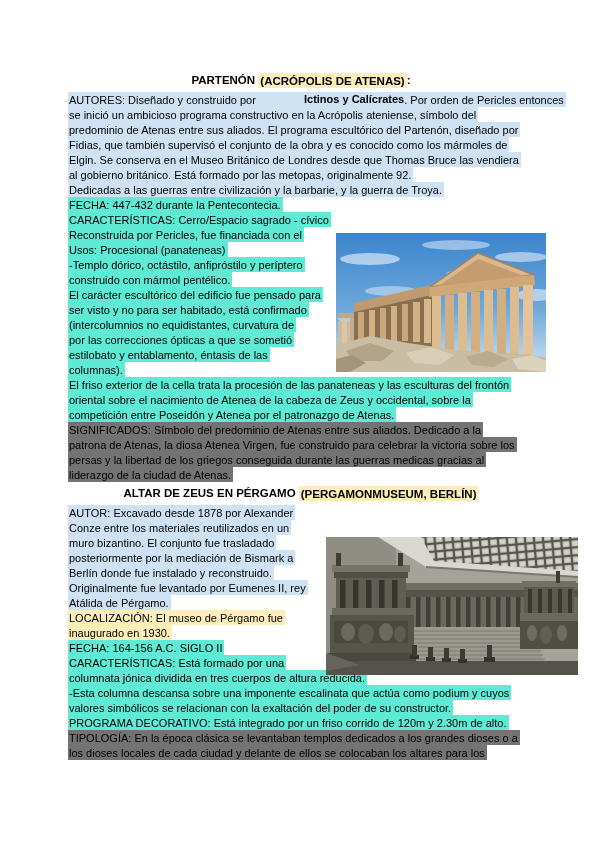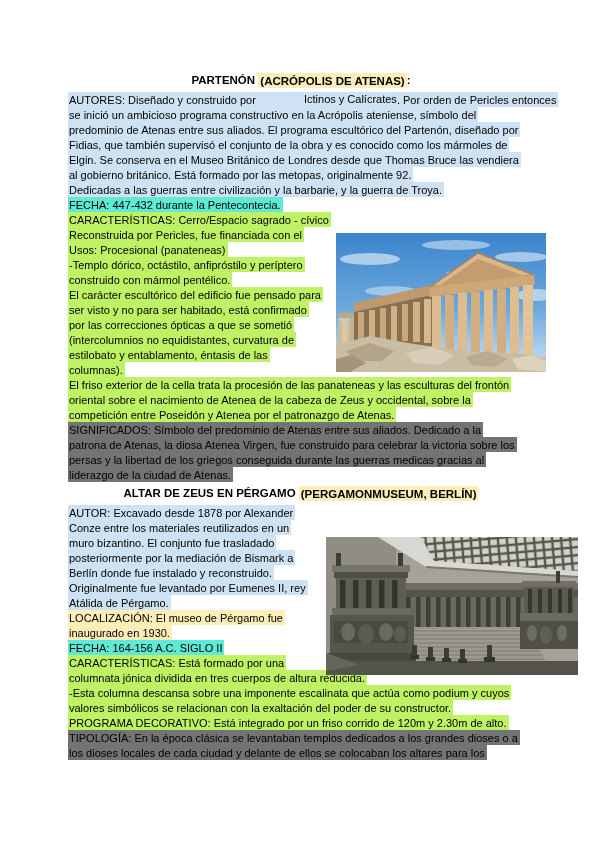--- a/index.html
+++ b/index.html
@@ -13,24 +13,24 @@
   .sec-title{
     text-align:center;font-weight:bold;font-size:11.5px;line-height:15px;
     color:#000;white-space:nowrap;
   }
   .sec-title .t-hl{background:#fceeb8;padding:1.5px 2px;}
   .lines{margin-top:4px;}
   .line{line-height:15px;font-size:11px;color:#000;white-space:nowrap;height:15px;}
   .hl{padding:1.5px 2px 1.5px 1px;}
   .hl-blue{background:#cfe2f3;}
   .hl-green{background:#5eead4;}
-  .hl-pink{background:#bef264;}
+  .hl-pink{background:#5eead4;}
   .hl-purple{background:#737373;}
   .hl-yellow{background:#fceeb8;}
-  .bold{font-weight:normal;padding-left:45px;}
+  .bold{font-weight:bold;padding-left:45px;}
   figure.photo{position:absolute;margin:0;padding:0;line-height:0;}
   figure.photo svg{display:block;}
   #photo-parthenon{left:336px;top:233px;width:210px;height:139px;}
   #photo-pergamon{left:326px;top:537px;width:252px;height:138px;}
 </style>
 </head>
 <body>
 
 <div class="page">
 
@@ -45,22 +45,22 @@
         <div class="line"><span class="hl hl-blue"><span>al gobierno británico. Está formado por las metopas, originalmente 92.</span></span></div>
         <div class="line"><span class="hl hl-blue"><span>Dedicadas a las guerras entre civilización y la barbarie, y la guerra de Troya.</span></span></div>
         <div class="line"><span class="hl hl-green"><span>FECHA: 447-432 durante la Pentecontecia.</span></span></div>
         <div class="line"><span class="hl hl-pink"><span>CARACTERÍSTICAS: Cerro/Espacio sagrado - cívico</span></span></div>
         <div class="line"><span class="hl hl-pink"><span>Reconstruida por Pericles, fue financiada con el</span></span></div>
         <div class="line"><span class="hl hl-pink"><span>Usos: Procesional (panateneas)</span></span></div>
         <div class="line"><span class="hl hl-pink"><span>-Templo dórico, octástilo, anfipróstilo y períptero</span></span></div>
         <div class="line"><span class="hl hl-pink"><span>construido con mármol pentélico.</span></span></div>
         <div class="line"><span class="hl hl-pink"><span>El carácter escultórico del edificio fue pensado para</span></span></div>
         <div class="line"><span class="hl hl-pink"><span>ser visto y no para ser habitado, está confirmado</span></span></div>
+        <div class="line"><span class="hl hl-pink"><span>(intercolumnios no equidistantes, curvatura de</span></span></div>
         <div class="line"><span class="hl hl-pink"><span>por las correcciones ópticas a que se sometió</span></span></div>
-        <div class="line"><span class="hl hl-pink"><span>(intercolumnios no equidistantes, curvatura de</span></span></div>
         <div class="line"><span class="hl hl-pink"><span>estilobato y entablamento, éntasis de las</span></span></div>
         <div class="line"><span class="hl hl-pink"><span>columnas).</span></span></div>
         <div class="line"><span class="hl hl-pink"><span>El friso exterior de la cella trata la procesión de las panateneas y las esculturas del frontón</span></span></div>
         <div class="line"><span class="hl hl-pink"><span>oriental sobre el nacimiento de Atenea de la cabeza de Zeus y occidental, sobre la</span></span></div>
         <div class="line"><span class="hl hl-pink"><span>competición entre Poseidón y Atenea por el patronazgo de Atenas.</span></span></div>
         <div class="line"><span class="hl hl-purple"><span>SIGNIFICADOS: Símbolo del predominio de Atenas entre sus aliados. Dedicado a la</span></span></div>
         <div class="line"><span class="hl hl-purple"><span>patrona de Atenas, la diosa Atenea Virgen, fue construido para celebrar la victoria sobre los</span></span></div>
         <div class="line"><span class="hl hl-purple"><span>persas y la libertad de los griegos conseguida durante las guerras medicas gracias al</span></span></div>
         <div class="line"><span class="hl hl-purple"><span>liderazgo de la ciudad de Atenas.</span></span></div>
       </div>

